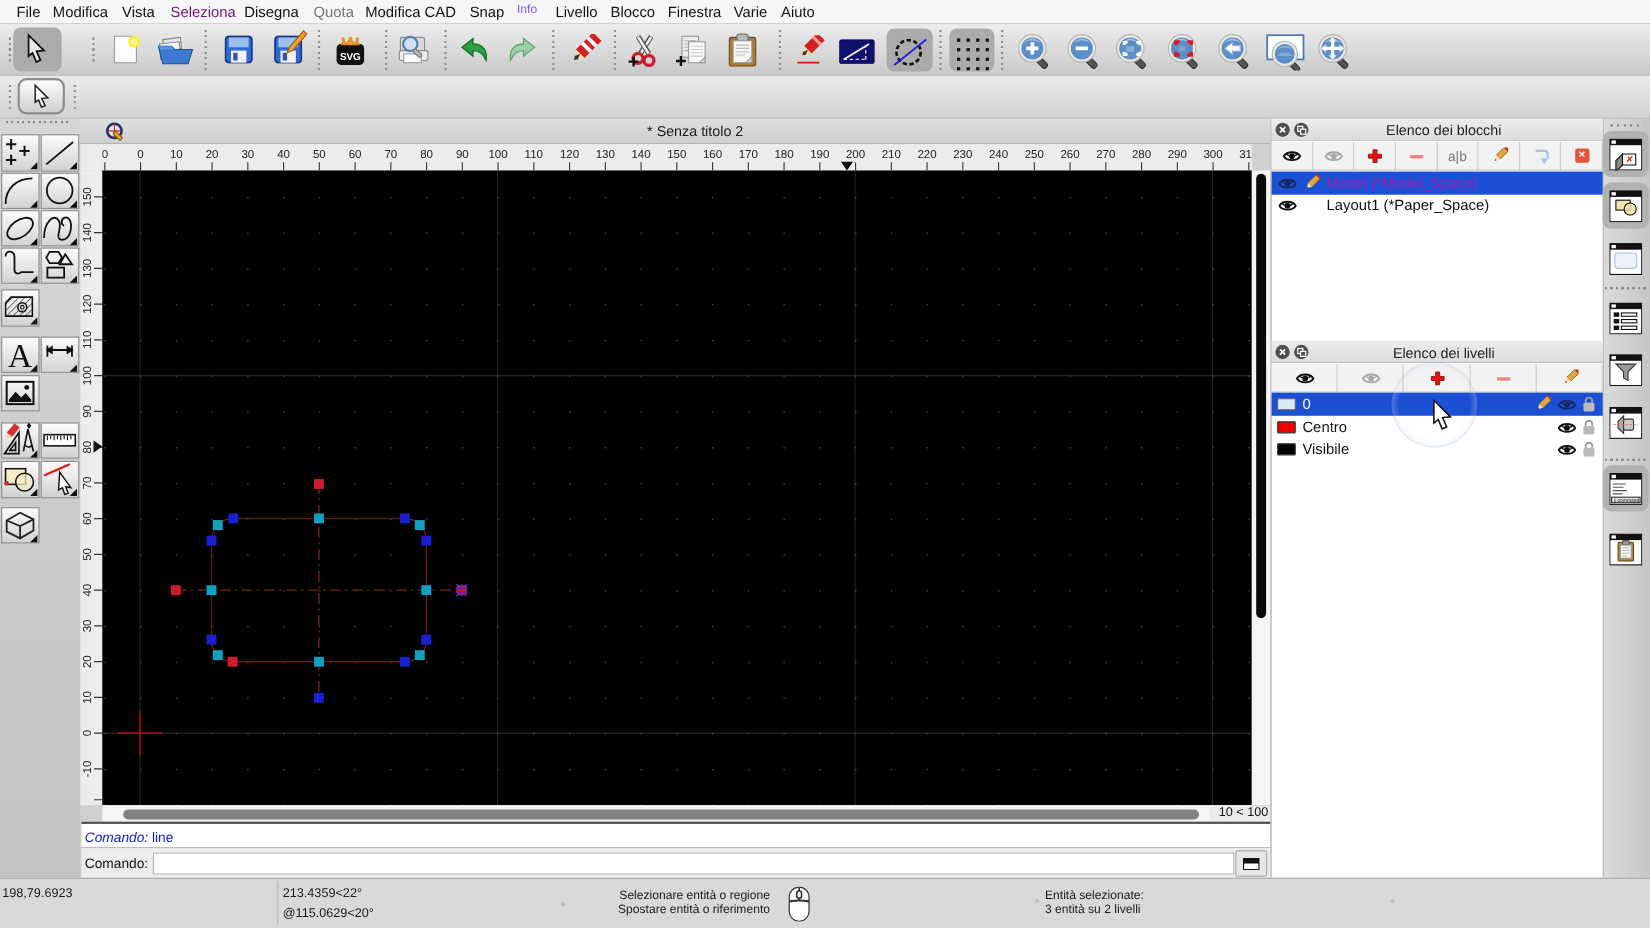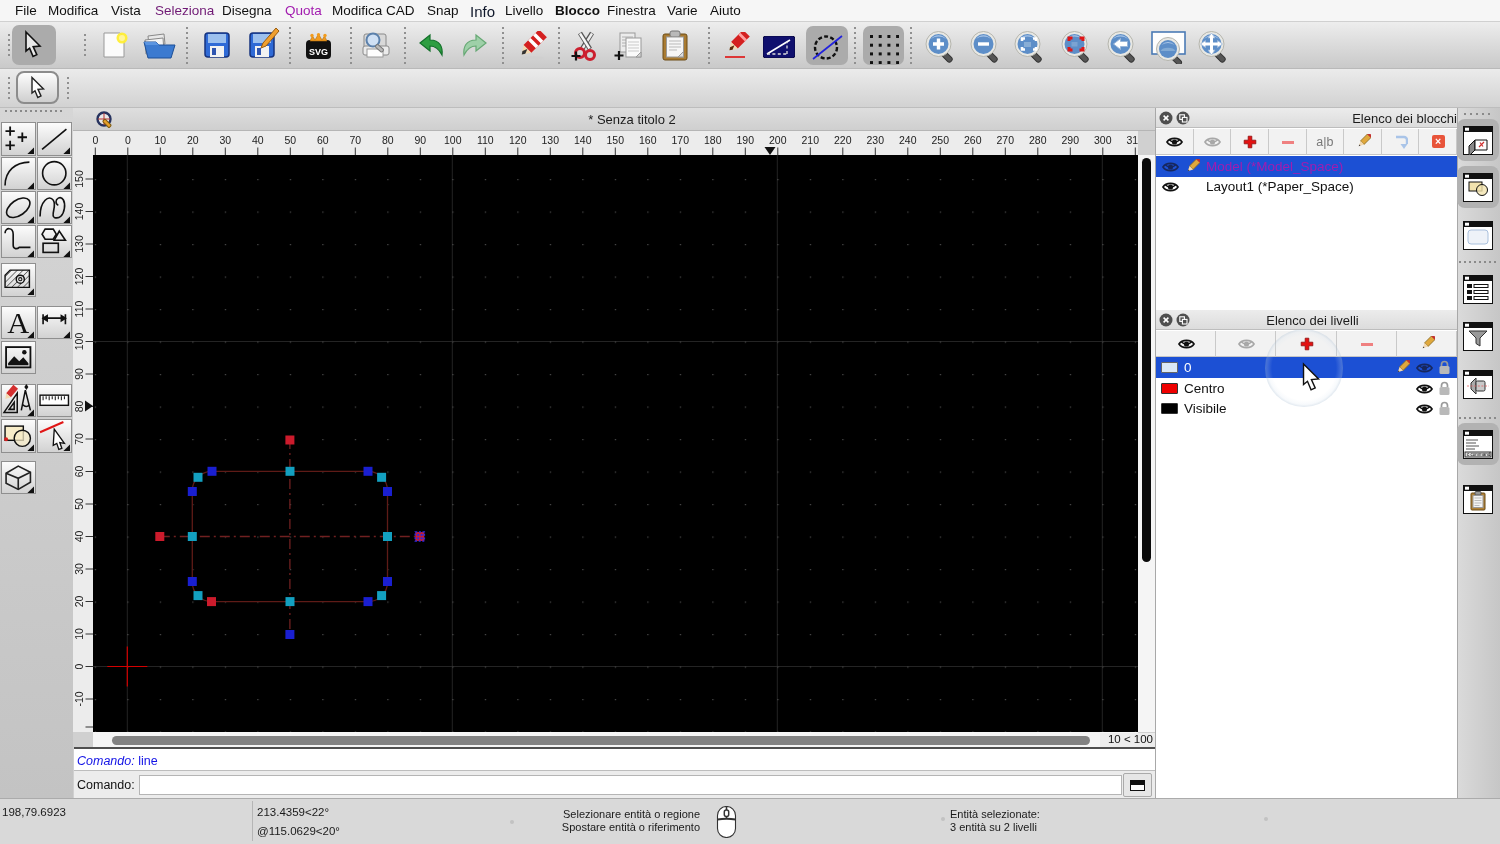--- a/index.html
+++ b/index.html
@@ -7,26 +7,26 @@
 .abs { position:absolute; }
 </style></head>
 <body>
 
 <div class="abs" style="left:0;top:0;width:1500px;height:22px;background:#f6f6f6;border-bottom:1px solid #d0d0d0;">
 <span class="abs" style="left:15px;top:3px;font-size:13.5px;color:#111;">File</span>
 <span class="abs" style="left:48px;top:3px;font-size:13.5px;color:#111;">Modifica</span>
 <span class="abs" style="left:111px;top:3px;font-size:13.5px;color:#111;">Vista</span>
 <span class="abs" style="left:155px;top:3px;font-size:13.5px;color:#701a75;">Seleziona</span>
 <span class="abs" style="left:222px;top:3px;font-size:13.5px;color:#111;">Disegna</span>
-<span class="abs" style="left:285px;top:3px;font-size:13.5px;color:#a21caf;">Quota</span>
+<span class="abs" style="left:285px;top:3px;font-size:13.5px;color:#737373;">Quota</span>
 <span class="abs" style="left:332px;top:3px;font-size:13.5px;color:#111;">Modifica CAD</span>
 <span class="abs" style="left:427px;top:3px;font-size:13.5px;color:#111;">Snap</span>
-<span class="abs" style="left:470px;top:3px;font-size:15px;color:#0f172a;">Info</span>
+<span class="abs" style="left:470px;top:3px;font-size:11px;color:#8b5cf6;">Info</span>
 <span class="abs" style="left:505px;top:3px;font-size:13.5px;color:#111;">Livello</span>
-<span class="abs" style="left:555px;top:3px;font-size:13.5px;color:#111;font-weight:bold;">Blocco</span>
+<span class="abs" style="left:555px;top:3px;font-size:13.5px;color:#111;">Blocco</span>
 <span class="abs" style="left:607px;top:3px;font-size:13.5px;color:#111;">Finestra</span>
 <span class="abs" style="left:667px;top:3px;font-size:13.5px;color:#111;">Varie</span>
 <span class="abs" style="left:710px;top:3px;font-size:13.5px;color:#111;">Aiuto</span>
 </div>
 <div class="abs" style="left:0;top:22px;width:1500px;height:47px;background:linear-gradient(#ededed,#c9c9c9);border-bottom:1px solid #b9b9b9;">
 <div style="position:absolute;left:8px;top:12px;width:2px;height:22px;background-image:repeating-linear-gradient(to bottom,#909090 0 2px,transparent 2px 5px);"></div>
 <div class="abs" style="left:12px;top:3px;width:44px;height:40px;background:#ababab;border-radius:7px;"></div>
 <svg class="abs" style="left:22px;top:8px;" width="22" height="28" viewBox="0 0 22 28">
       <path d="M4 2 L18 16 L11.2 16.6 L14.8 24.6 L11 26.4 L7.6 18.2 L4 21 Z" fill="#e8e8e8" stroke="#111" stroke-width="1.6"></path>
     </svg>
@@ -542,21 +542,21 @@
 </div>
 <div class="abs" style="left:1155px;top:108px;width:303px;height:690px;background:#fff;border-left:1px solid #a8a8a8;border-right:1px solid #a8a8a8;"></div>
 <div class="abs" style="left:1156px;top:108px;width:301px;height:20px;background:linear-gradient(#ececec,#dcdcdc);border-bottom:1px solid #bdbdbd;">
     <svg class="abs" style="left:3px;top:3px;" width="32" height="14" viewBox="0 0 32 14">
       <circle cx="7" cy="7" r="6.5" fill="#4f4f4f"></circle>
       <path d="M4.6 4.6 L9.4 9.4 M9.4 4.6 L4.6 9.4" stroke="#fff" stroke-width="1.5"></path>
       <circle cx="24" cy="7" r="6.5" fill="#4f4f4f"></circle>
       <rect x="20.8" y="3.8" width="4.6" height="4.6" fill="none" stroke="#fff" stroke-width="1.1"></rect>
       <rect x="23.4" y="6.4" width="4.6" height="4.6" fill="#4f4f4f" stroke="#fff" stroke-width="1.1"></rect>
     </svg>
-    <div class="abs" style="left:0;top:3px;width:100%;text-align:right;text-indent:12px;font-size:13px;color:#1c1c1c;">Elenco dei blocchi</div>
+    <div class="abs" style="left:0;top:3px;width:100%;text-align:center;text-indent:12px;font-size:13px;color:#1c1c1c;">Elenco dei blocchi</div>
   </div>
 <div class="abs" style="left:1156px;top:129px;width:301px;height:26px;background:#f2f2f2;border-bottom:1px solid #c6c6c6;"></div>
 <div class="abs" style="left:1156px;top:129px;width:37.625px;height:26px;border-right:1px solid #c9c9c9;"></div>
 <div class="abs" style="left:1193.62px;top:129px;width:37.625px;height:26px;border-right:1px solid #c9c9c9;"></div>
 <div class="abs" style="left:1231.25px;top:129px;width:37.625px;height:26px;border-right:1px solid #c9c9c9;"></div>
 <div class="abs" style="left:1268.88px;top:129px;width:37.625px;height:26px;border-right:1px solid #c9c9c9;"></div>
 <div class="abs" style="left:1306.5px;top:129px;width:37.625px;height:26px;border-right:1px solid #c9c9c9;"></div>
 <div class="abs" style="left:1344.12px;top:129px;width:37.625px;height:26px;border-right:1px solid #c9c9c9;"></div>
 <div class="abs" style="left:1381.75px;top:129px;width:37.625px;height:26px;border-right:1px solid #c9c9c9;"></div>
 <div class="abs" style="left:1419.38px;top:129px;width:37.625px;height:26px;border-right:1px solid #c9c9c9;"></div>

